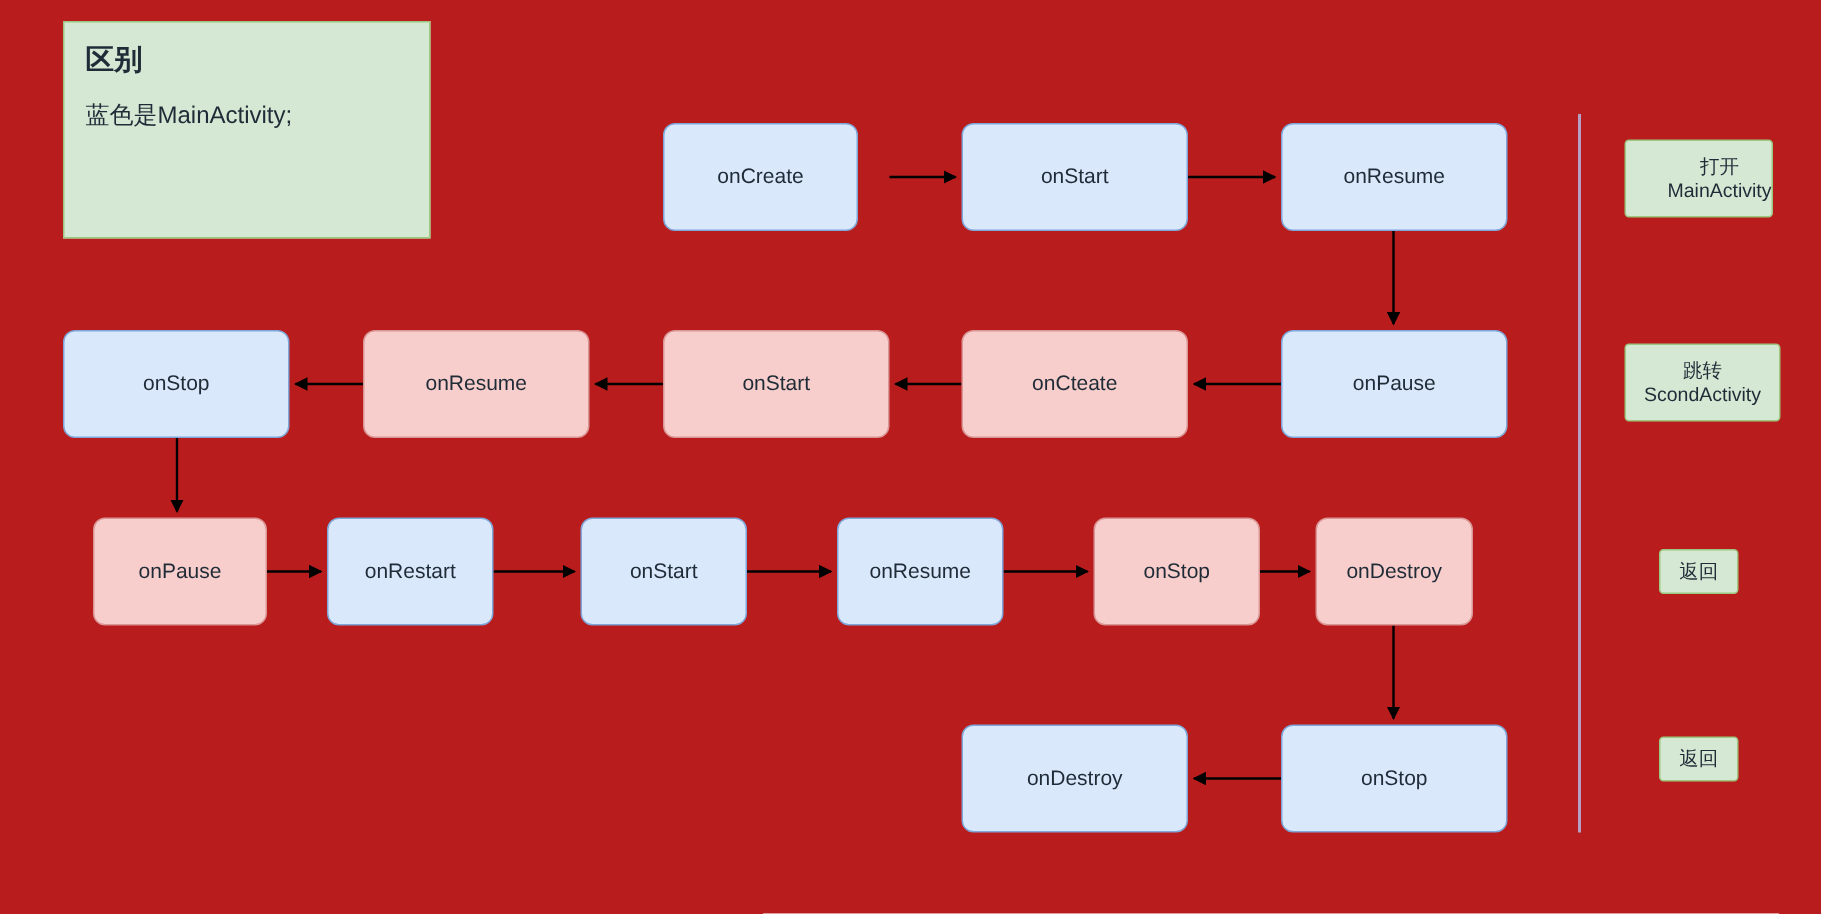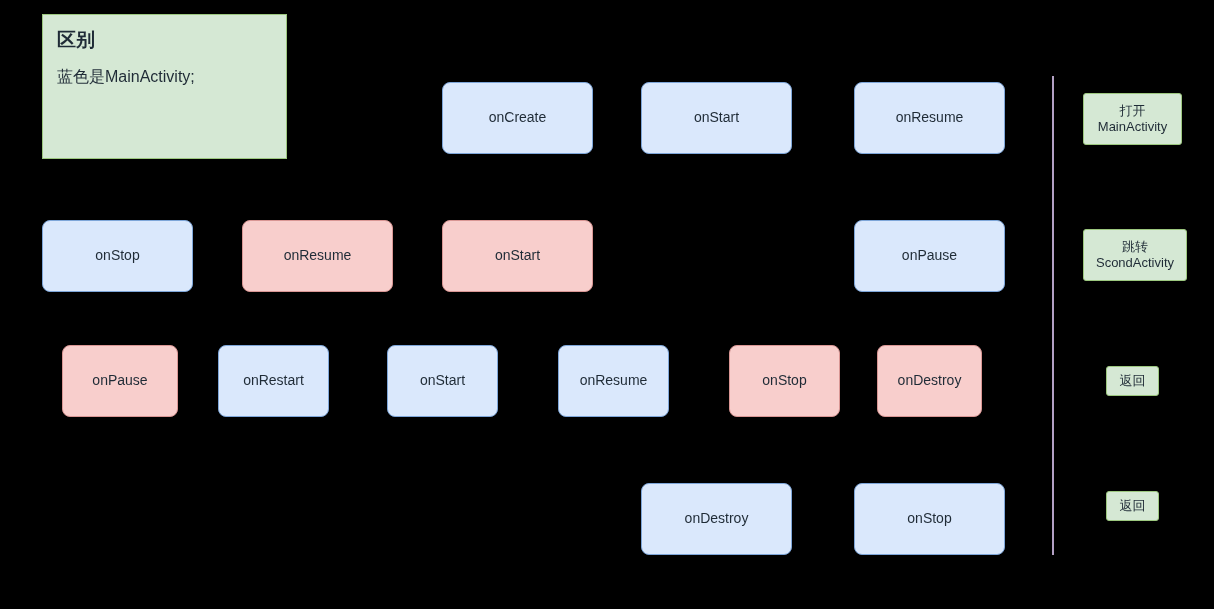--- a/index.html
+++ b/index.html
@@ -7,21 +7,21 @@
     padding: 0;
     background: #ffffff;
   }
   body {
     font-family: "Liberation Sans", sans-serif;
   }
   #canvas {
     position: relative;
     width: 1214px;
     height: 609px;
-    background: #000000;
+    background: #b91c1c;
     overflow: hidden;
   }
   .node {
     position: absolute;
     box-sizing: border-box;
     border-radius: 8px;
     display: flex;
     align-items: center;
     justify-content: center;
     text-align: center;
@@ -107,31 +107,34 @@
       <line x1="929" y1="417" x2="929" y2="479"></line>
       <line x1="854" y1="519" x2="796" y2="519"></line>
     </g>
   </svg>
 
   <div class="legend" style="left:42px; top:14px; width:245px; height:145px;">
     <div class="legend-title">区别</div>
     <div class="legend-line">蓝色是MainActivity;</div>
   </div>
 
-  <div class="node blue" style="left:442px; top:82px; width:151px; height:72px;">
+  <div class="node blue" style="left:442px; top:82px; width:130px; height:72px;">
       <span>onCreate</span>
     </div>
   <div class="node blue" style="left:641px; top:82px; width:151px; height:72px;">
       <span>onStart</span>
     </div>
   <div class="node blue" style="left:854px; top:82px; width:151px; height:72px;">
       <span>onResume</span>
     </div>
   <div class="node blue" style="left:854px; top:220px; width:151px; height:72px;">
       <span>onPause</span>
+    </div>
+  <div class="node red" style="left:641px; top:220px; width:151px; height:72px;">
+      <span>onCteate</span>
     </div>
   <div class="node red" style="left:442px; top:220px; width:151px; height:72px;">
       <span>onStart</span>
     </div>
   <div class="node red" style="left:242px; top:220px; width:151px; height:72px;">
       <span>onResume</span>
     </div>
   <div class="node blue" style="left:42px; top:220px; width:151px; height:72px;">
       <span>onStop</span>
     </div>
@@ -155,21 +158,21 @@
     </div>
   <div class="node blue" style="left:854px; top:483px; width:151px; height:72px;">
       <span>onStop</span>
     </div>
   <div class="node blue" style="left:641px; top:483px; width:151px; height:72px;">
       <span>onDestroy</span>
     </div>
 
   <div class="divider" style="left:1052px; top:76px; height:479px;"></div>
 
-  <div class="node green" style="left:1083px; top:93px; width:99px; height:52px; white-space:pre-line;"><span>打开
+  <div class="node green" style="left:1083px; top:93px; width:99px; height:52px; white-space:pre-line;justify-content:flex-end;"><span>打开
 MainActivity</span></div>
   <div class="node green" style="left:1083px; top:229px; width:104px; height:52px; white-space:pre-line;"><span>跳转
 ScondActivity</span></div>
   <div class="node green" style="left:1106px; top:366px; width:53px; height:30px;">
       <span>返回</span>
     </div>
   <div class="node green" style="left:1106px; top:491px; width:53px; height:30px;">
       <span>返回</span>
     </div>
 

